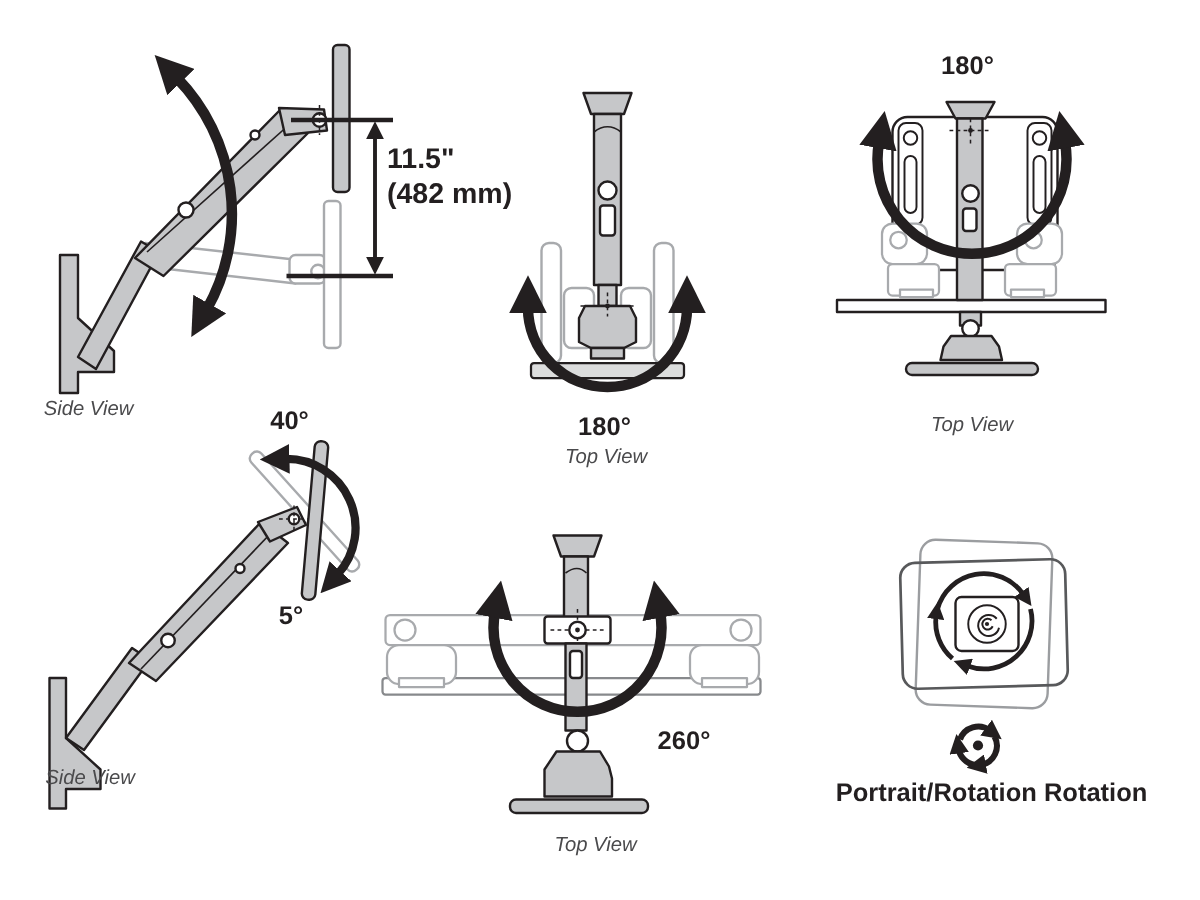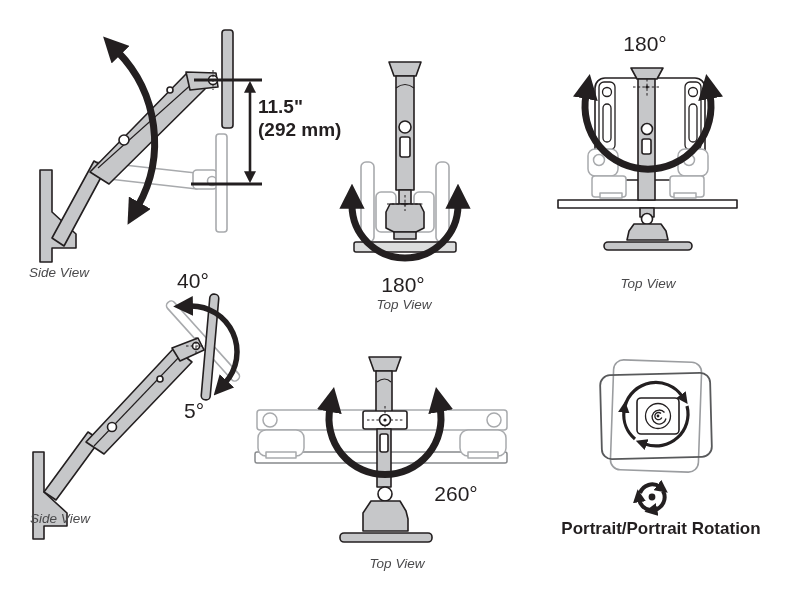--- a/index.html
+++ b/index.html
@@ -14,21 +14,21 @@
   .fng rect,.fng circle{fill:#ffffff;stroke:#a8aaad;stroke-width:1.5;stroke-linejoin:round;}
   .lg  {fill:#dcdddd;stroke:#231f20;stroke-width:1.5;}
   .lgn {fill:#ffffff;stroke:#87898c;stroke-width:1.5;}
   .thin{fill:none;stroke:#231f20;stroke-width:1.1;}
   .dash{fill:none;stroke:#231f20;stroke-width:1;stroke-dasharray:2.5 2.2;}
   .arc {fill:none;stroke:#231f20;stroke-linecap:butt;}
   .arcM{fill:none;stroke:#231f20;stroke-width:3.2;}
   .arcS{fill:none;stroke:#231f20;stroke-width:4;}
   
   .lbl{position:absolute;white-space:nowrap;}
-  .angle{transform:translate(-50%,-50%);font-weight:400;font-size:21px;color:#231f20;}
+  .angle{transform:translate(-50%,-50%);font-weight:700;font-size:17px;color:#231f20;}
   .caption{transform:translate(-50%,-50%);font-style:italic;font-size:13.5px;color:#4a4a4c;}
   .dimtext{font-weight:700;font-size:19px;color:#231f20;line-height:1.15;}
   .plcaption{transform:translate(-50%,-50%);font-weight:700;font-size:17px;color:#231f20;}
 </style>
 </head>
 <body>
 
 <div class="stage">
 
   <svg width="800" height="600" viewBox="0 0 800 600">
@@ -190,30 +190,30 @@
     </g>
     <g>
       <path class="arcS" marker-end="url(#ahSmall)" d="M640,493 A13,13 0 0 1 660,487"></path>
       <path class="arcS" marker-end="url(#ahSmall)" d="M663,491 A13,13 0 0 1 654,510"></path>
       <path class="arcS" marker-end="url(#ahSmall)" d="M650,510 A13,13 0 0 1 639,499"></path>
       <circle cx="652" cy="497" r="3.4" fill="#231f20"></circle>
     </g>
   </svg>
 
   <div class="lbl dimtext" style="left:258px;top:96px">11.5"</div>
-  <div class="lbl dimtext" style="left:258px;top:119px">(292 mm)</div>
+  <div class="lbl dimtext" style="left:258px;top:119px">(482 mm)</div>
   <div class="lbl caption" style="left:59px;top:272px">Side View</div>
 
   <div class="lbl angle" style="left:403px;top:285px">180°</div>
   <div class="lbl caption" style="left:404px;top:304px">Top View</div>
 
   <div class="lbl angle" style="left:645px;top:44px">180°</div>
   <div class="lbl caption" style="left:648px;top:283px">Top View</div>
 
   <div class="lbl angle" style="left:193px;top:281px">40°</div>
   <div class="lbl angle" style="left:194px;top:411px">5°</div>
   <div class="lbl caption" style="left:60px;top:518px">Side View</div>
 
   <div class="lbl angle" style="left:456px;top:494px">260°</div>
   <div class="lbl caption" style="left:397px;top:563px">Top View</div>
 
-  <div class="lbl plcaption" style="left:661px;top:529px">Portrait/Portrait Rotation</div>
+  <div class="lbl plcaption" style="left:661px;top:529px">Portrait/Rotation Rotation</div>
 </div>
 
 </body></html>

